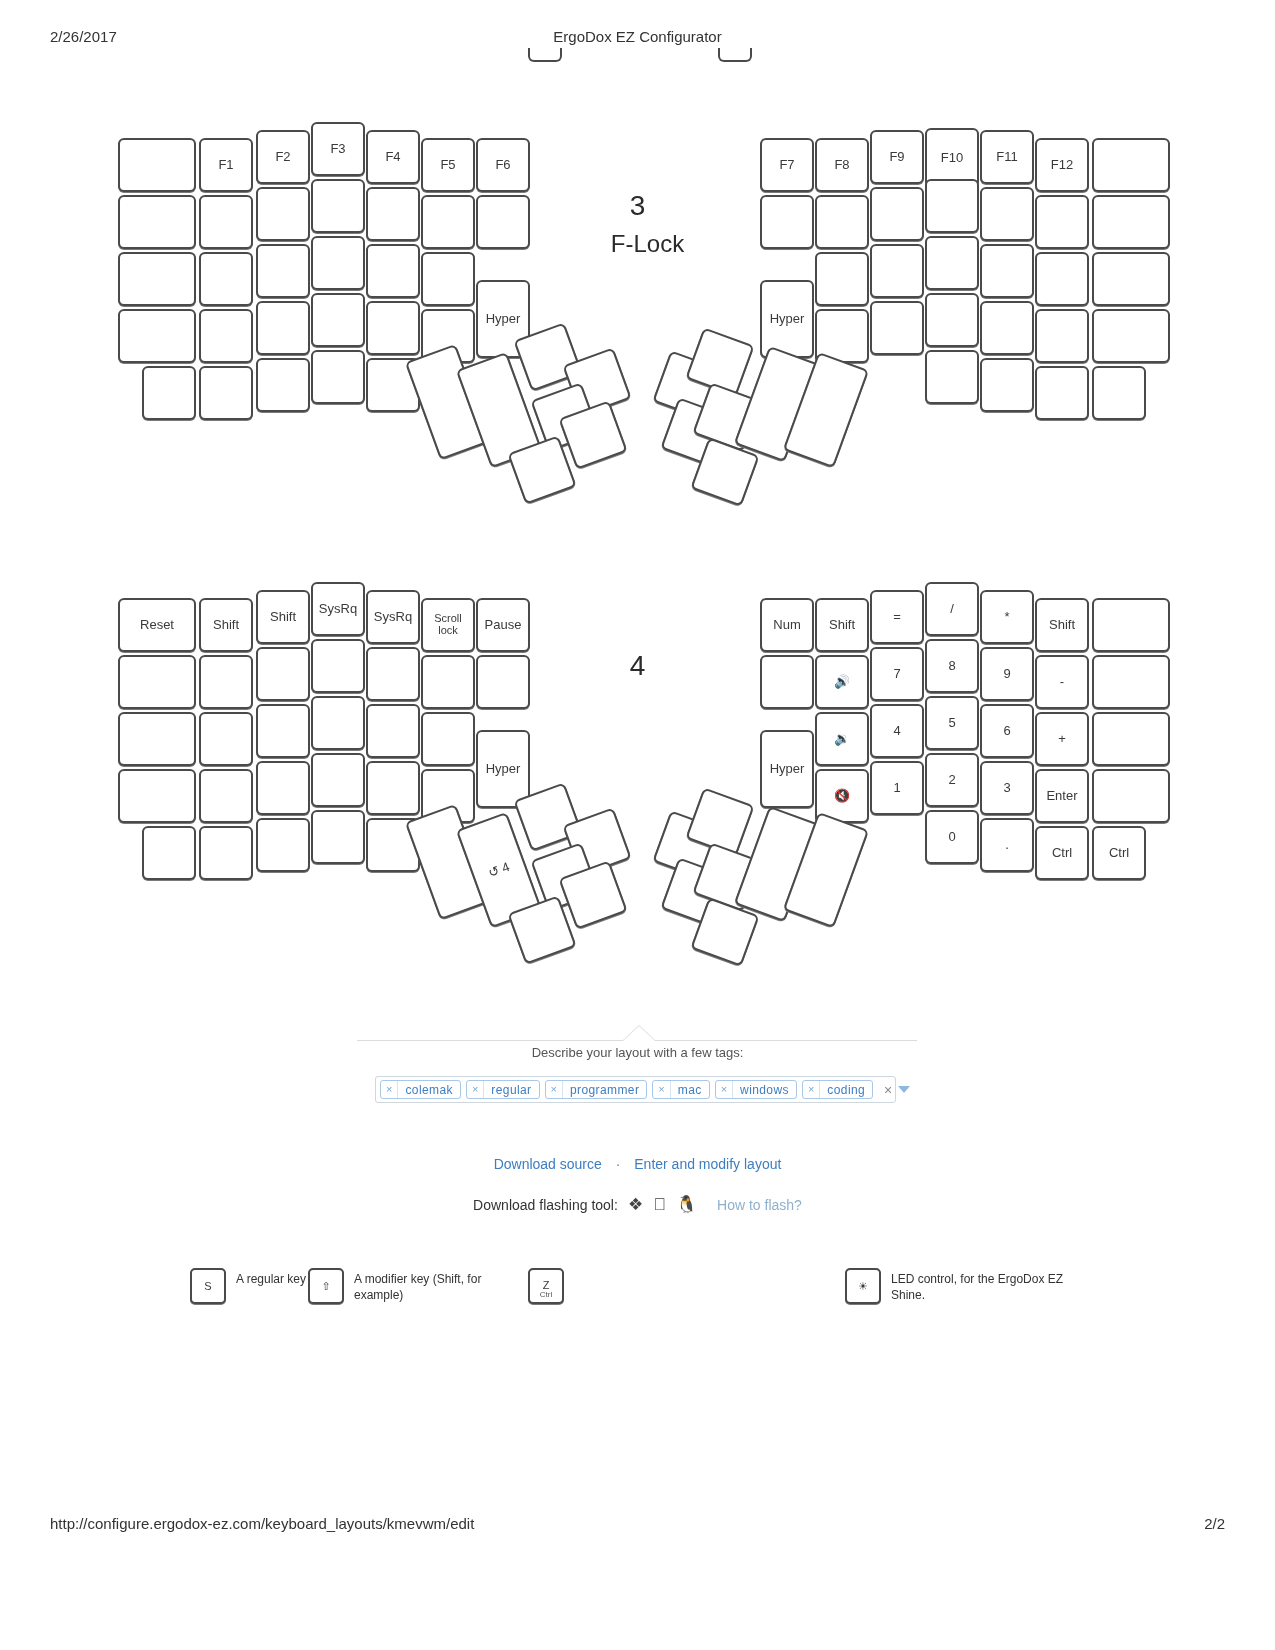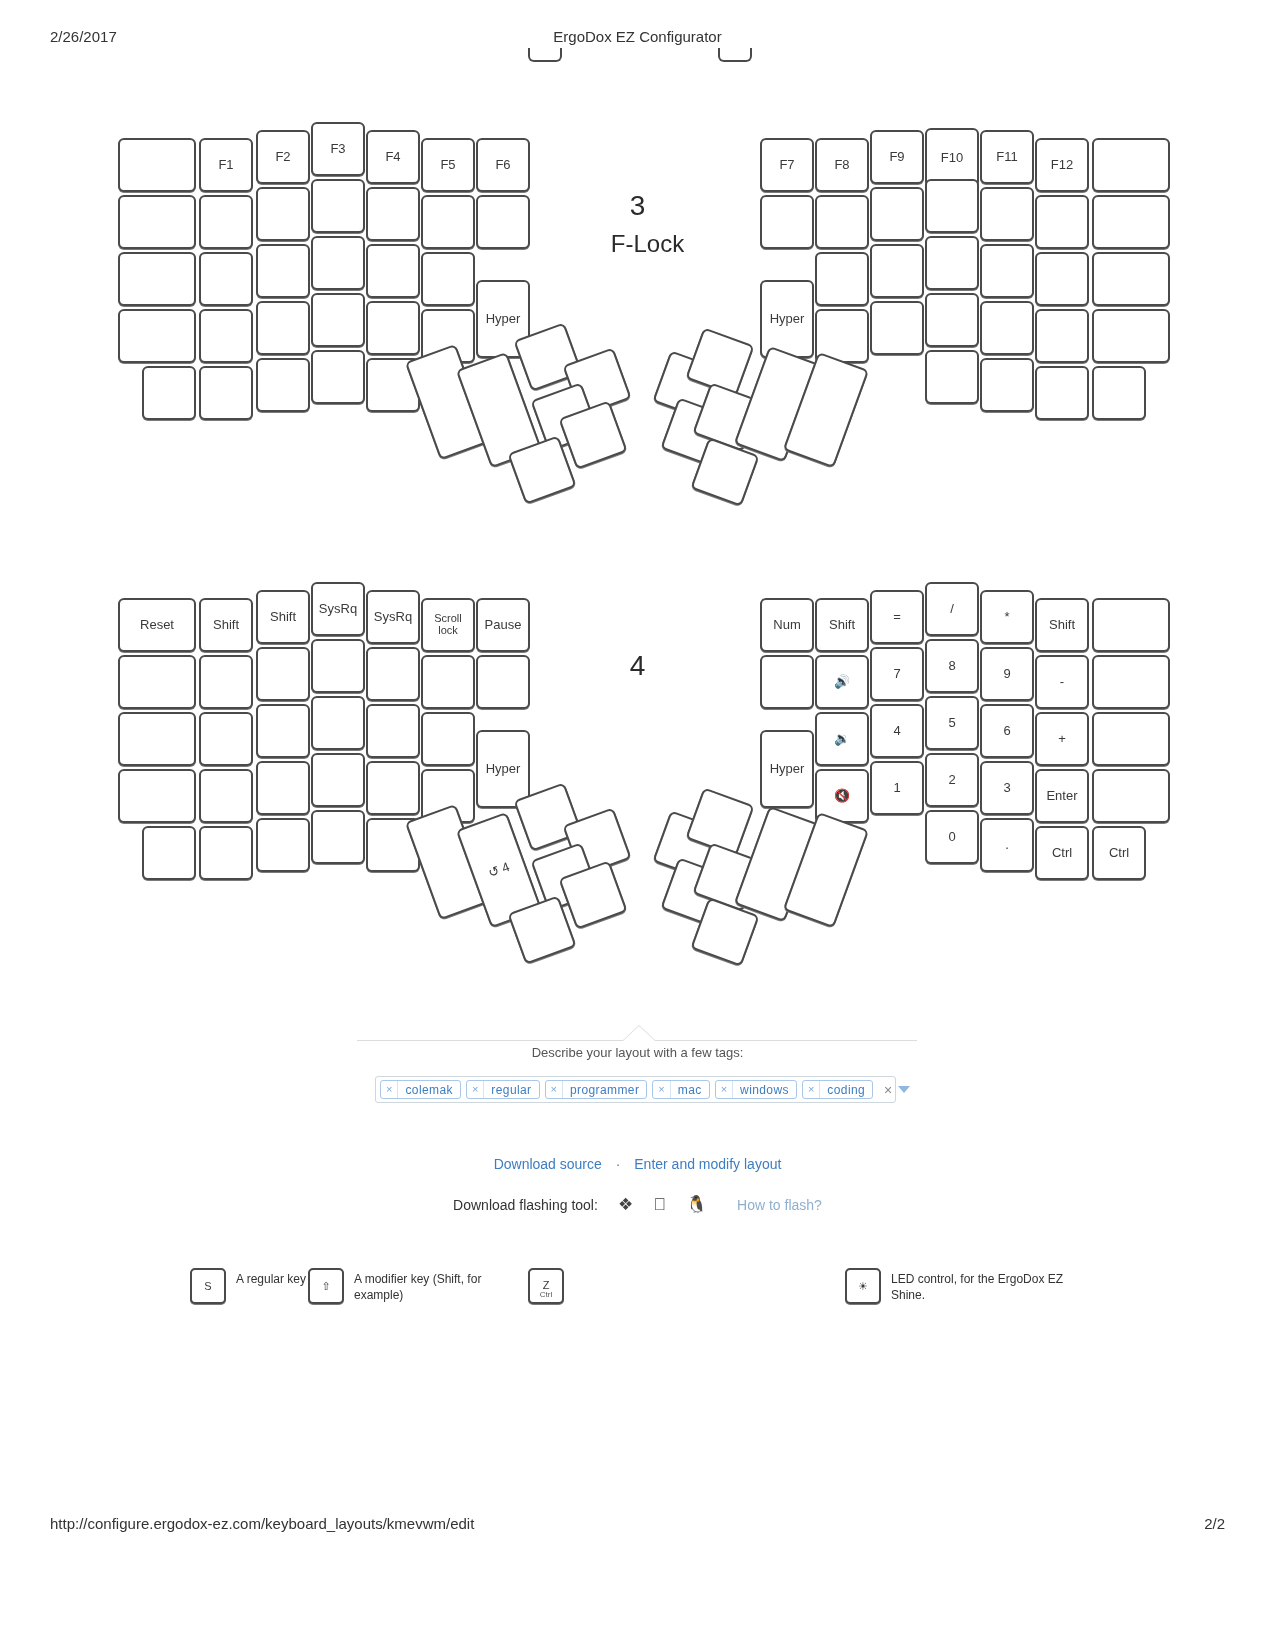--- a/index.html
+++ b/index.html
@@ -105,21 +105,21 @@
   
   .links {
     position:absolute; left:0; top:1156px; width:1275px; text-align:center;
     font-size:14px; color:#3d7dc2;
   }
   .links a { color:#3d7dc2; text-decoration:none; }
   .links .sep { color:#777; margin:0 10px; }
 
   .flash-row {
     position:absolute; left:0; top:1196px; width:1275px;
-    display:flex; justify-content:center; align-items:center; gap:20px;
+    display:flex; justify-content:center; align-items:center; gap:10px;
     font-size:14px; color:#333;
   }
   .os-ico { font-size:17px; color:#444; line-height:1; }
   .how { color:#8fb0cf; margin-left:10px; }
 
   
   .legend { position:absolute; left:0; top:1258px; width:1275px; height:60px; }
   .lg { position:absolute; display:flex; align-items:flex-start; gap:10px; }
   .lg .legkey {
     width:36px;height:36px;border:2px solid #4a4a4a;border-radius:5px;background:#fff;

